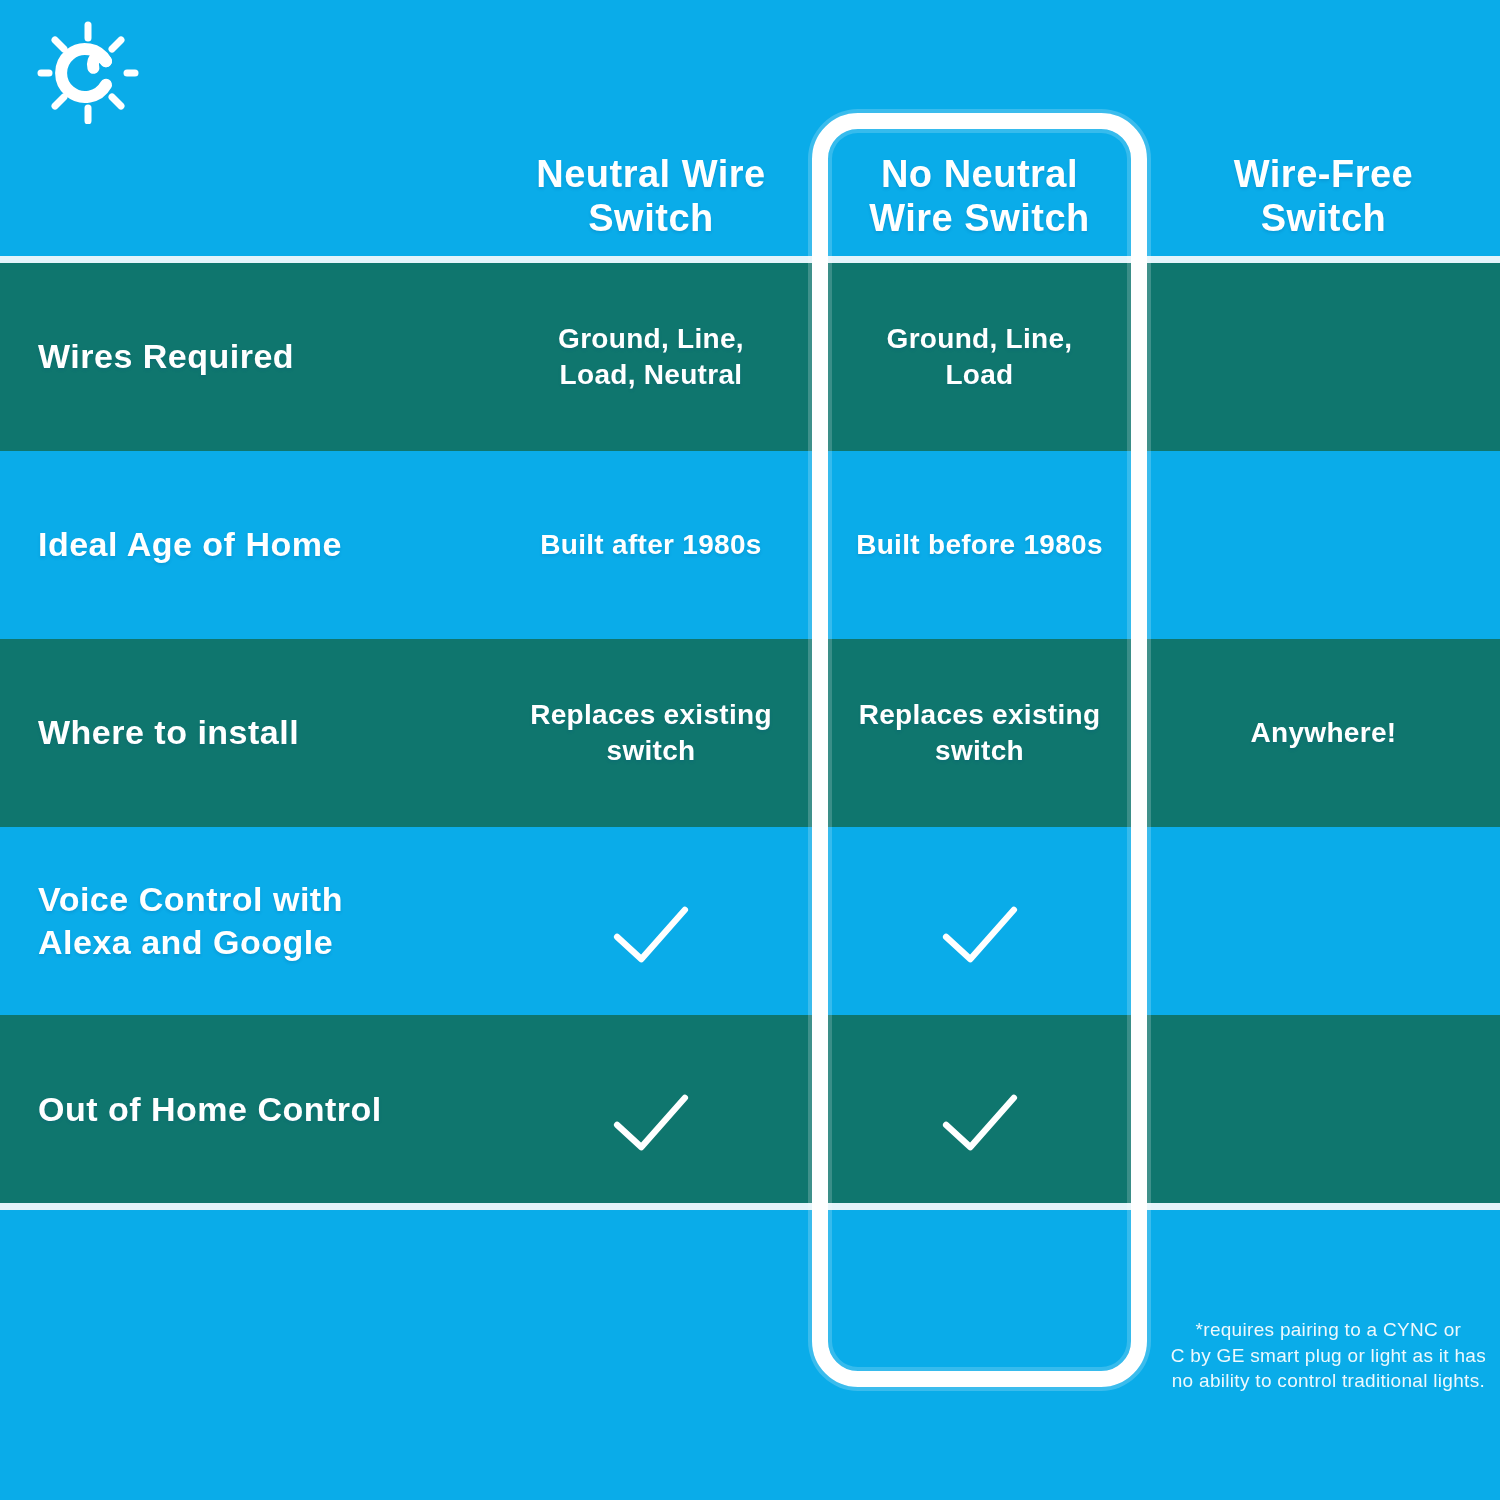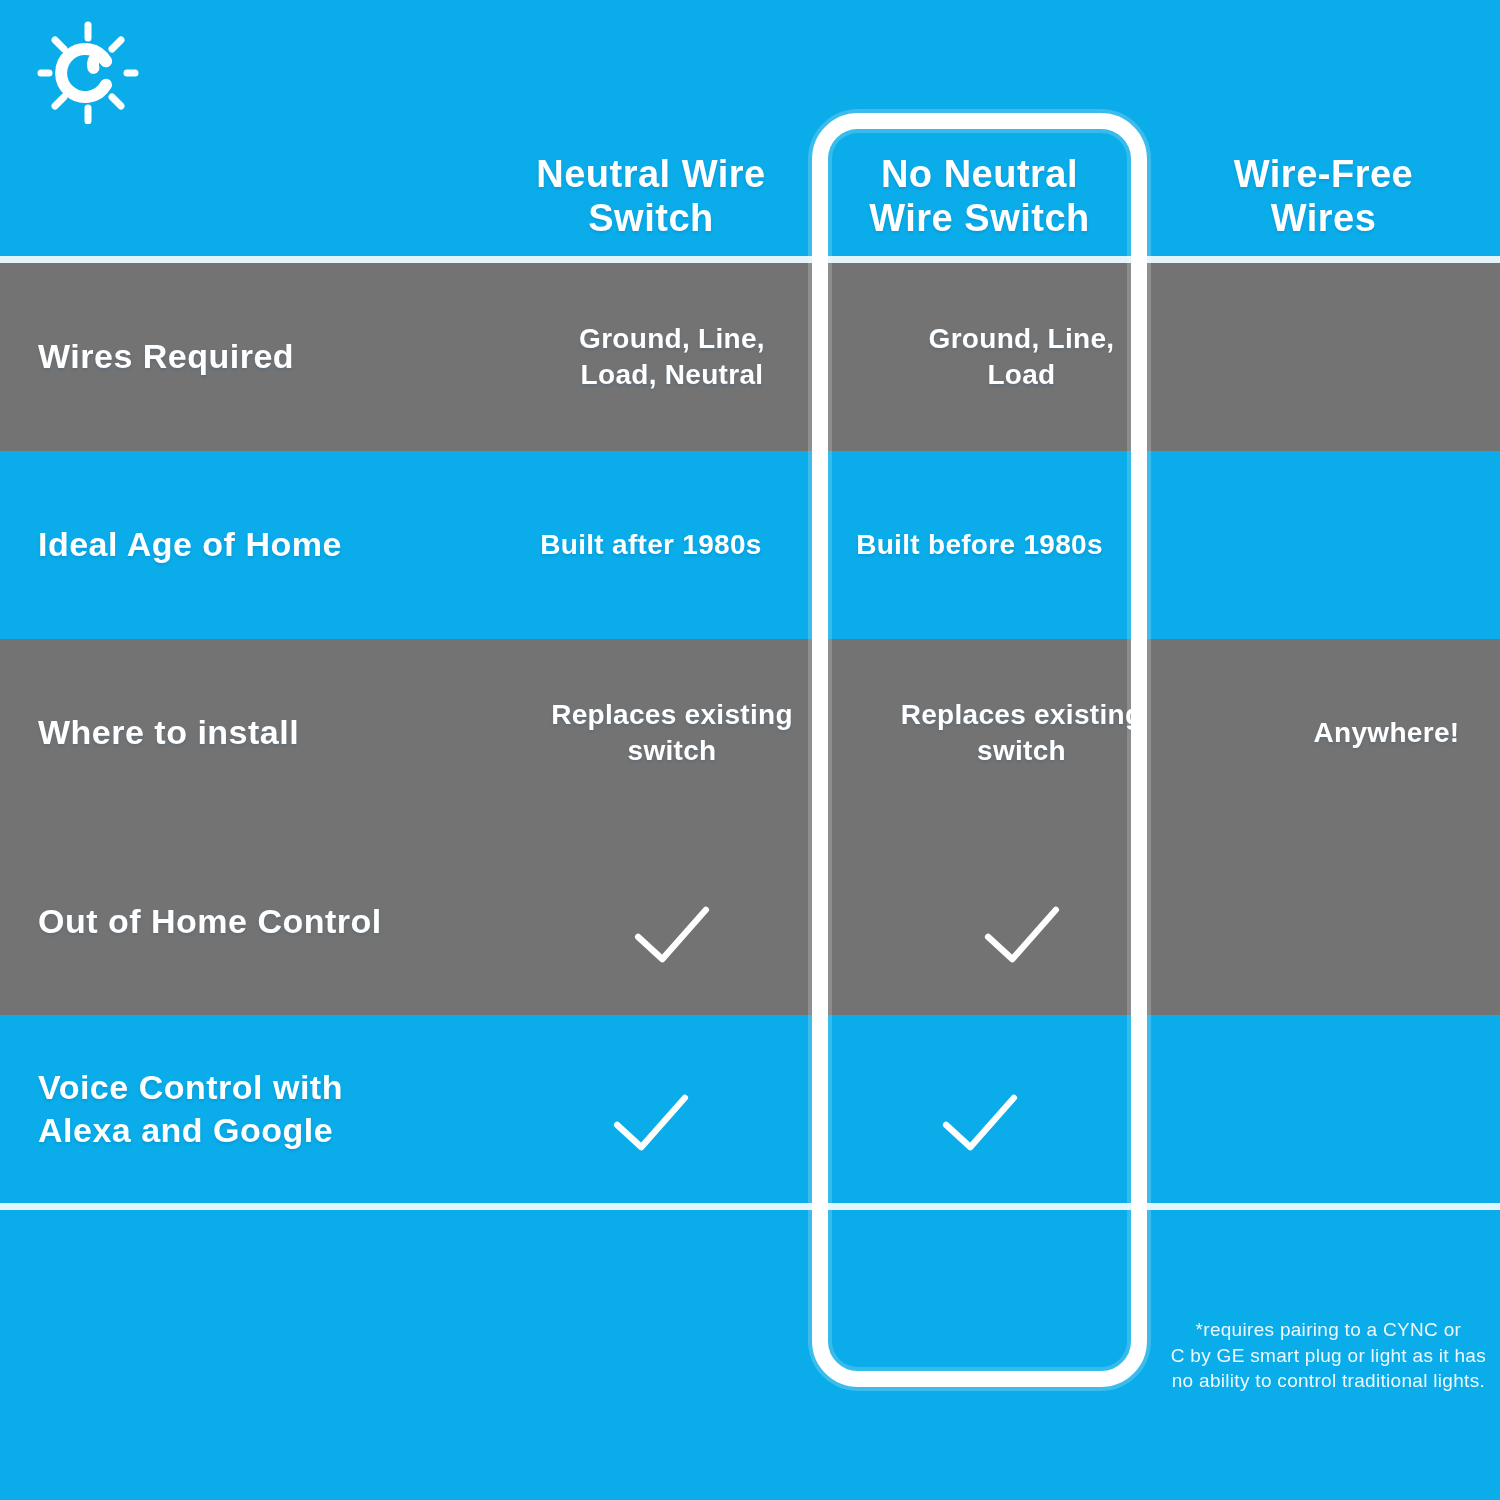--- a/index.html
+++ b/index.html
@@ -34,21 +34,21 @@
     font-weight:bold;
     font-size:38px;line-height:1.14;letter-spacing:.5px;
     white-space:pre-line;
     text-shadow:0 2px 3px rgba(0,80,140,0.18);
     margin-top:13px;
   }
   
   .hline{height:7px;background:#e3f4fb;}
   
   .data-row{height:188.1px;}
-  .data-row.alt{background:#737373;gap:21px;}
+  .data-row.alt{background:#0f766e;}
   .label-cell{
     display:flex;align-items:center;
     padding-left:38px;
     font-weight:bold;
     font-size:34px;line-height:1.28;letter-spacing:.5px;
     white-space:pre-line;
     text-shadow:0 2px 3px rgba(0,80,140,0.18);
   }
   .value-cell{
     display:flex;align-items:center;justify-content:center;
@@ -107,21 +107,21 @@
     </g>
   </svg>
 
   <div class="grid header-row">
     <div></div>
     <div class="head-cell">Neutral Wire
 Switch</div>
     <div class="head-cell">No Neutral
 Wire Switch</div>
     <div class="head-cell">Wire-Free
-Wires</div>
+Switch</div>
   </div>
 
   <div class="hline"></div>
 
   <div class="grid data-row alt">
     <div class="label-cell">Wires Required</div>
     <div class="value-cell">Ground, Line,
 Load, Neutral</div>
     <div class="value-cell">Ground, Line,
 Load</div>
@@ -136,38 +136,38 @@
   <div class="grid data-row alt">
     <div class="label-cell">Where to install</div>
     <div class="value-cell">Replaces existing
 switch</div>
     <div class="value-cell">Replaces existing
 switch</div>
     <div class="value-cell">Anywhere!</div>
   </div>
 
 
-  <div class="grid data-row alt">
-    <div class="label-cell">Out of Home Control</div>
+  <div class="grid data-row">
+    <div class="label-cell">Voice Control with
+Alexa and Google</div>
     <div class="value-cell has-check">
   <svg class="check-svg" width="82" height="62" viewBox="0 0 84 64">
     <path d="M7 35 L32 58 L77 7" fill="none" stroke="#ffffff" stroke-width="6.5" stroke-linecap="round" stroke-linejoin="round"></path>
   </svg>
 </div>
     <div class="value-cell has-check">
   <svg class="check-svg" width="82" height="62" viewBox="0 0 84 64">
     <path d="M7 35 L32 58 L77 7" fill="none" stroke="#ffffff" stroke-width="6.5" stroke-linecap="round" stroke-linejoin="round"></path>
   </svg>
 </div>
     <div class="value-cell"></div>
   </div>
 
-  <div class="grid data-row">
-    <div class="label-cell">Voice Control with
-Alexa and Google</div>
+  <div class="grid data-row alt">
+    <div class="label-cell">Out of Home Control</div>
     <div class="value-cell has-check">
   <svg class="check-svg" width="82" height="62" viewBox="0 0 84 64">
     <path d="M7 35 L32 58 L77 7" fill="none" stroke="#ffffff" stroke-width="6.5" stroke-linecap="round" stroke-linejoin="round"></path>
   </svg>
 </div>
     <div class="value-cell has-check">
   <svg class="check-svg" width="82" height="62" viewBox="0 0 84 64">
     <path d="M7 35 L32 58 L77 7" fill="none" stroke="#ffffff" stroke-width="6.5" stroke-linecap="round" stroke-linejoin="round"></path>
   </svg>
 </div>

